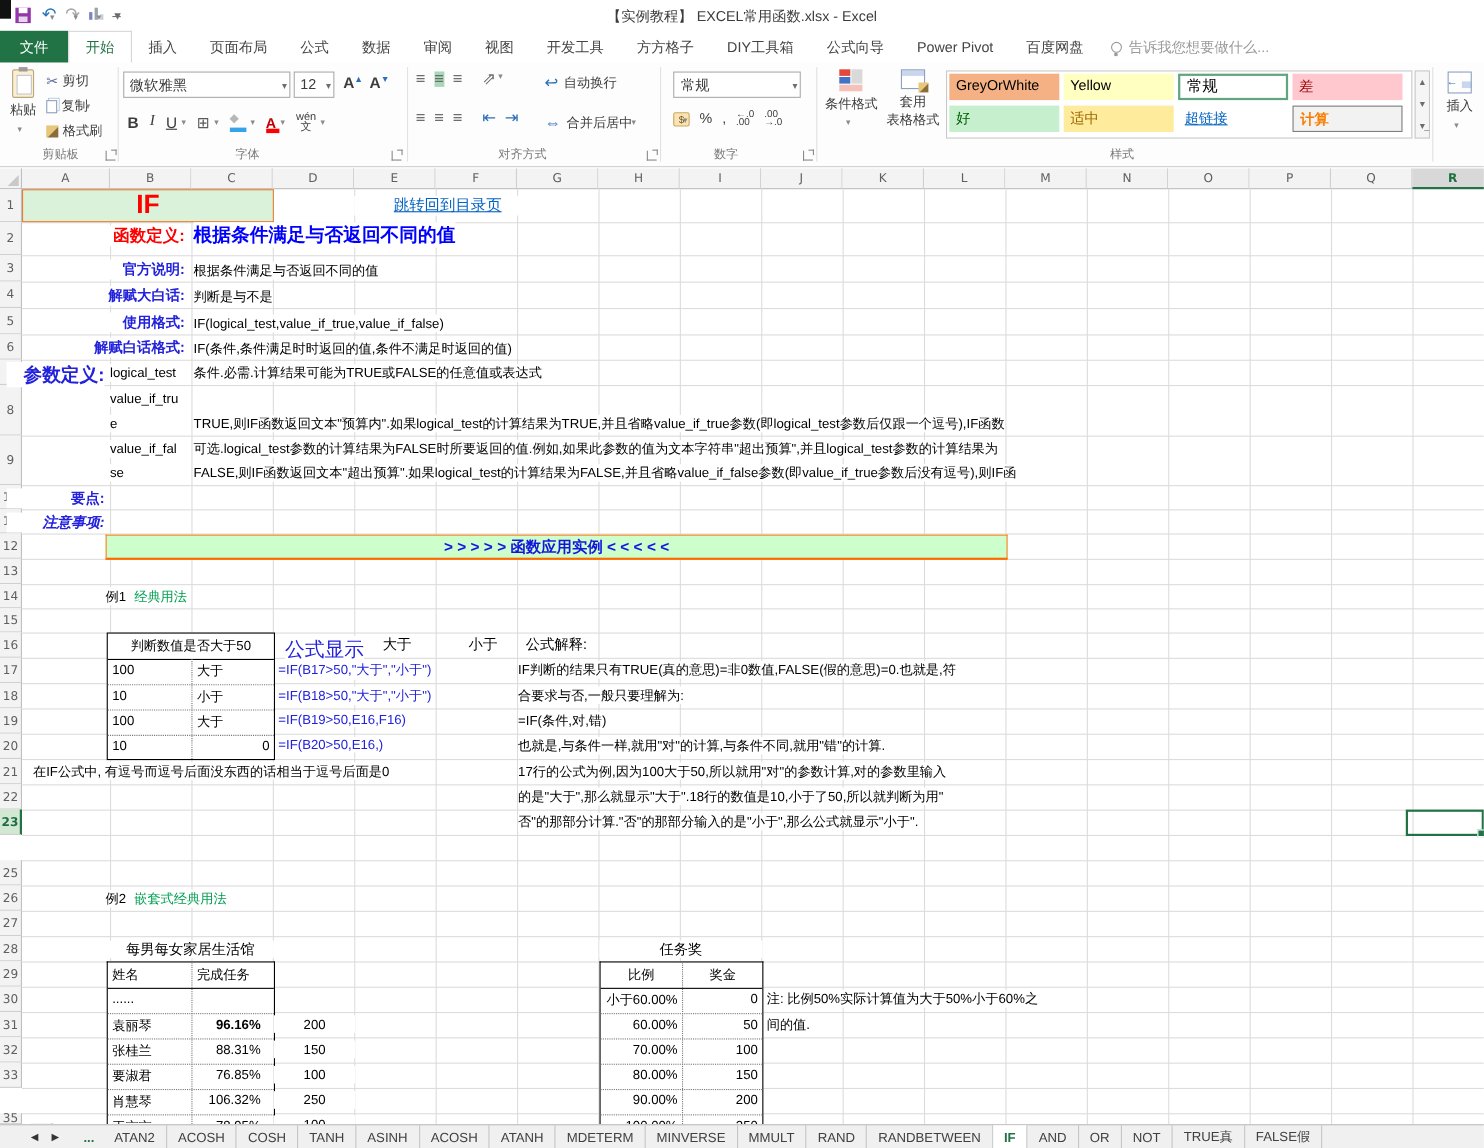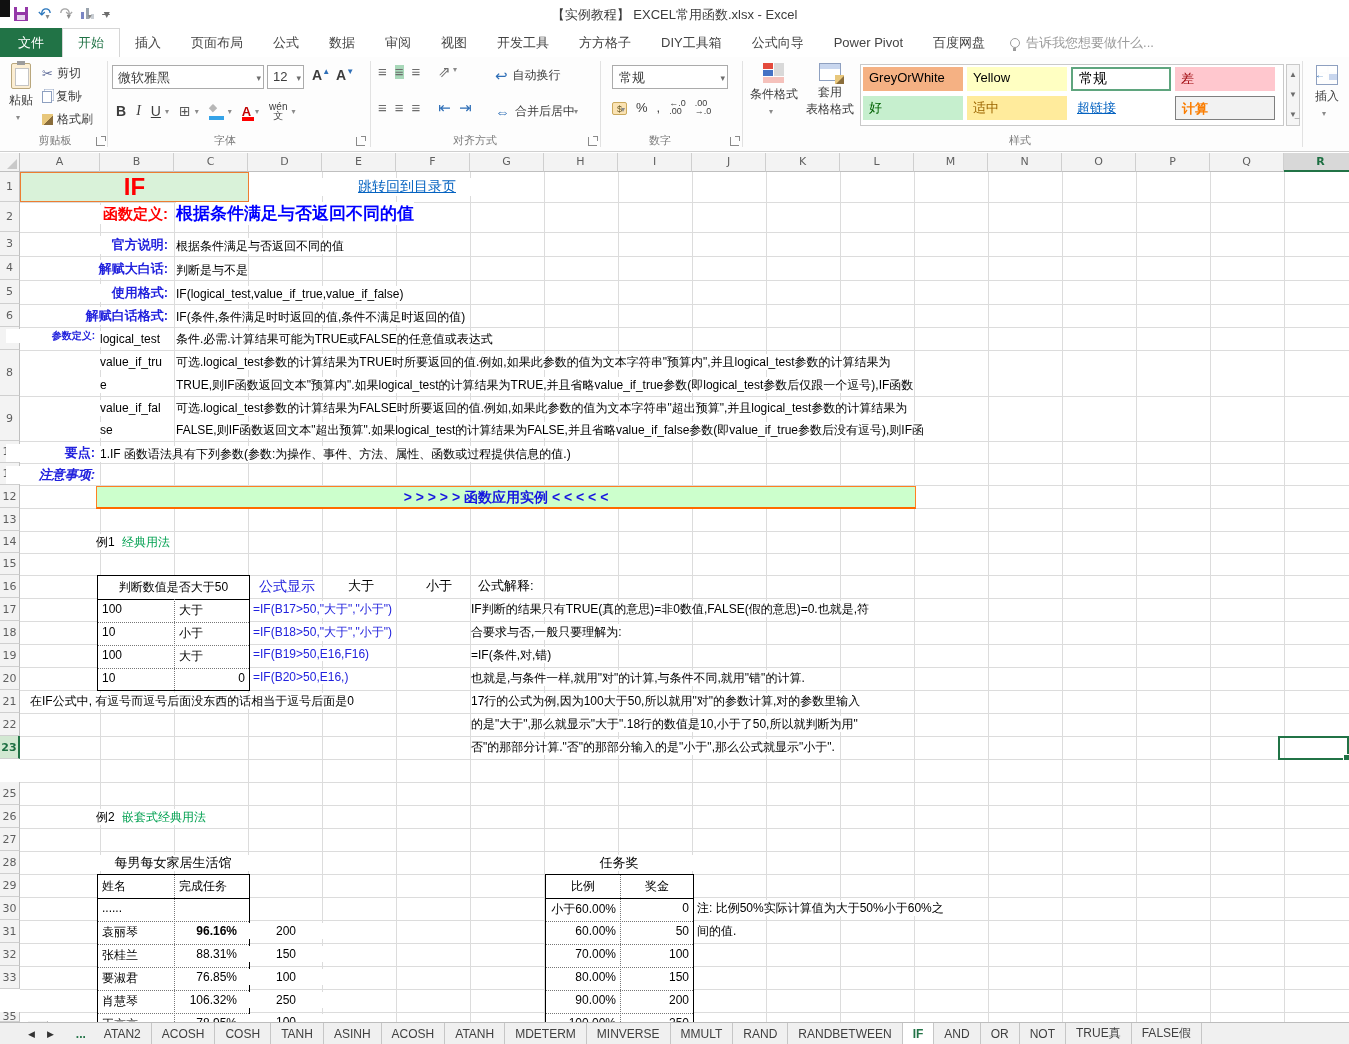--- a/index.html
+++ b/index.html
@@ -392,36 +392,34 @@
     <div style="position:absolute; left:176px; top:49px; color:#0000ff; font-weight:bold; font-size:17px; background:#fff; white-space:nowrap;">根据条件满足与否返回不同的值</div>
     <div class="lblB" style="left:20px; top:83px; width:148px;">官方说明:</div>
     <div class="cellt" style="left:176px; top:85px;">根据条件满足与否返回不同的值</div>
     <div class="lblB" style="left:20px; top:107px; width:148px;">解赋大白话:</div>
     <div class="cellt" style="left:176px; top:109px;">判断是与不是</div>
     <div class="lblB" style="left:20px; top:131px; width:148px;">使用格式:</div>
     <div class="cellt" style="left:176px; top:133px;">IF(logical_test,value_if_true,value_if_false)</div>
     <div class="lblB" style="left:20px; top:154px; width:148px;">解赋白话格式:</div>
     <div class="cellt" style="left:176px; top:156px;">IF(条件,条件满足时时返回的值,条件不满足时返回的值)</div>
 
-    <div class="lblB" style="left:6px; top:176px; width:89px; font-size:10px;">参数定义:</div>
+    <div class="lblB" style="left:6px; top:176px; width:89px; font-size:17px;">参数定义:</div>
     <div class="cellt" style="left:100px; top:178px;">logical_test</div>
     <div class="cellt" style="left:176px; top:178px;">条件.必需.计算结果可能为TRUE或FALSE的任意值或表达式</div>
 
     <div class="cellt" style="left:100px; top:201px;">value_if_tru</div>
     <div class="cellt" style="left:100px; top:224px;">e</div>
-    <div class="cellt" style="left:176px; top:201px;">可选.logical_test参数的计算结果为TRUE时所要返回的值.例如,如果此参数的值为文本字符串"预算内",并且logical_test参数的计算结果为</div>
     <div class="cellt" style="left:176px; top:224px;">TRUE,则IF函数返回文本"预算内".如果logical_test的计算结果为TRUE,并且省略value_if_true参数(即logical_test参数后仅跟一个逗号),IF函数</div>
 
     <div class="cellt" style="left:100px; top:247px;">value_if_fal</div>
     <div class="cellt" style="left:100px; top:269px;">se</div>
     <div class="cellt" style="left:176px; top:247px;">可选.logical_test参数的计算结果为FALSE时所要返回的值.例如,如果此参数的值为文本字符串"超出预算",并且logical_test参数的计算结果为</div>
     <div class="cellt" style="left:176px; top:269px;">FALSE,则IF函数返回文本"超出预算".如果logical_test的计算结果为FALSE,并且省略value_if_false参数(即value_if_true参数后没有逗号),则IF函</div>
 
     <div class="lblB" style="left:6px; top:291px; width:89px;">要点:</div>
-    <div class="cellt" style="left:100px; top:293px;">1.IF 函数语法具有下列参数(参数:为操作、事件、方法、属性、函数或过程提供信息的值.)</div>
     <div class="lblB" style="left:6px; top:313px; width:89px;font-style:italic;">注意事项:</div>
 
     <div style="position:absolute; left:96px; top:333px; width:820px; height:23px; background:#ccffcc; border:1px solid #ff8021; border-bottom:2px solid #ff6a00; color:#1515e0; font-weight:bold; font-size:14px; text-align:center; line-height:21px;">&gt; &gt; &gt; &gt; &gt;   函数应用实例   &lt; &lt; &lt; &lt; &lt;</div>
 
     <div class="cellt" style="left:96px; top:381px;">例1</div>
     <div class="cellt grn" style="left:122px; top:381px;">经典用法</div>
 
     <div class="tbl" style="left:97px; top:422px; width:153px; height:116px;">
       <div class="cell" style="left:0; top:0; width:151px; text-align:center;">判断数值是否大于50</div>
       <div class="solid-h" style="top:23px;"></div>
@@ -432,21 +430,21 @@
       <div class="cell" style="left:0; top:23px; width:76px;">100</div>
       <div class="cell" style="left:77px; top:23px; width:74px;">大于</div>
       <div class="cell" style="left:0; top:46px; width:76px;">10</div>
       <div class="cell" style="left:77px; top:46px; width:74px;">小于</div>
       <div class="cell" style="left:0; top:69px; width:76px;">100</div>
       <div class="cell" style="left:77px; top:69px; width:74px;">大于</div>
       <div class="cell" style="left:0; top:92px; width:76px;">10</div>
       <div class="cell" style="left:77px; top:92px; width:74px; text-align:right;">0</div>
     </div>
 
-    <div class="frm" style="left:259px; top:425px; font-size:14px;">公式显示</div>
+    <div class="frm" style="left:259px; top:425px; font-size:18px;">公式显示</div>
     <div class="cellt" style="left:348px; top:425px; font-size:13px;">大于</div>
     <div class="cellt" style="left:426px; top:425px; font-size:13px;">小于</div>
     <div class="cellt" style="left:478px; top:425px; font-size:13px;">公式解释:</div>
 
     <div class="frm" style="left:253px; top:448px;">=IF(B17&gt;50,"大于","小于")</div>
     <div class="frm" style="left:253px; top:471px;">=IF(B18&gt;50,"大于","小于")</div>
     <div class="frm" style="left:253px; top:494px;">=IF(B19&gt;50,E16,F16)</div>
     <div class="frm" style="left:253px; top:517px;">=IF(B20&gt;50,E16,)</div>
 
     <div class="cellt" style="left:471px; top:448px;">IF判断的结果只有TRUE(真的意思)=非0数值,FALSE(假的意思)=0.也就是,符</div>

